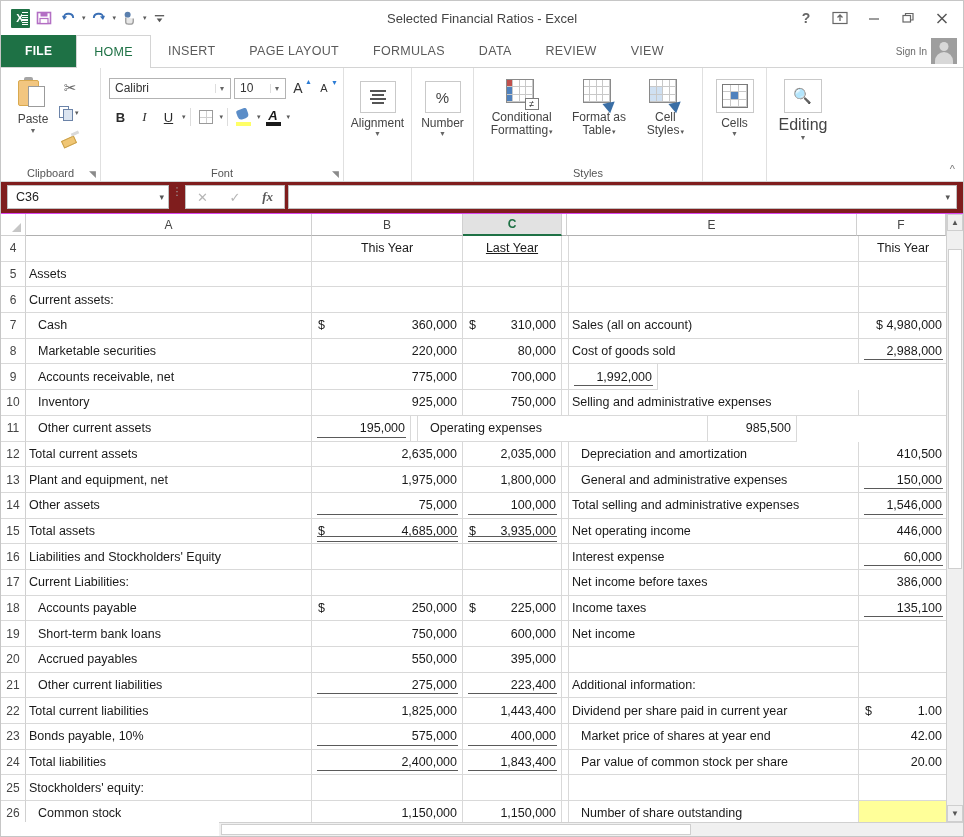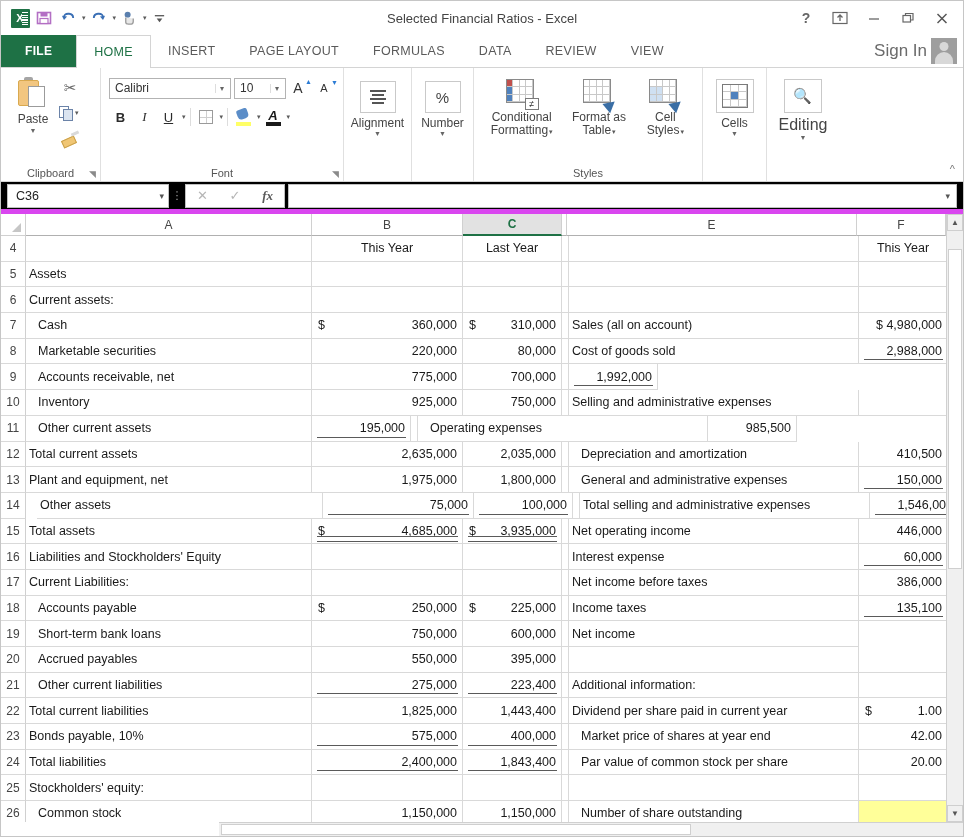--- a/index.html
+++ b/index.html
@@ -80,21 +80,21 @@
     color: #1e7145;
     background: #fff;
     border-left: 1px solid #d4d4d4;
     border-right: 1px solid #d4d4d4;
     border-top: 1px solid #d4d4d4;
     margin-bottom: -1px;
   }
   .signin {
     margin-left: auto; display: flex; align-items: center;
     gap: 4px; padding-right: 6px;
-    font-size: 17px; color: #6b6b6b;
+    font-size: 10px; color: #6b6b6b;
   }
   .avatar {
     width: 26px; height: 26px; background: #9e9e9e;
     position: relative; overflow: hidden;
   }
   .avatar::before {
     content:""; position:absolute; left:50%; top:4px;
     transform:translateX(-50%);
     width:9px; height:9px; border-radius:50%; background:#d8d8d8;
   }
@@ -257,24 +257,24 @@
   .icon-cells div { border-right:1px solid #c8c8c8; border-bottom:1px solid #c8c8c8; }
   .icon-binocs { font-size: 15px; color: #2d4f7c; }
   .ribbon-collapse {
     position: absolute; right: 8px; bottom: 6px;
     font-size: 11px; color: #777;
   }
 
   
   .fbar {
     height: 32px; flex: 0 0 32px;
-    display: flex; align-items: center;
+    display: flex; align-items: flex-start;
     padding: 3px 6px; gap: 0px;
-    background: #000000;
-    border-bottom: 5px solid #d946ef;
+    background: #7f1d1d;
+    border-bottom: 1px solid #d946ef;
   }
   .namebox {
     width: 162px; height: 24px; border: 1px solid #c0c0c0; background: #fff;
     display: flex; align-items: center; padding: 0 4px 0 8px;
     font-size: 12.5px; color: #222;
   }
   .namebox .nv { flex: 1; }
   .namebox .chev { font-size: 9px; color: #555; }
   .fbar-dots { width: 16px; text-align: center; color: #a0a0a0; font-size: 11px; letter-spacing:0; }
   .fbtn-grp {
@@ -717,21 +717,21 @@
           <div class="ch sel" style="flex: 0 0 99px;">C</div>
           <div class="ch" style="flex: 0 0 5px;"></div>
           <div class="ch" style="flex: 0 0 290px;">E</div>
           <div class="ch" style="flex: 0 0 89px;">F</div>
         </div>
       <div class="rowarea" id="rowarea">
           <div class="grow">
             <div class="rh">4</div>
             <div class="cell" style="flex: 0 0 286px;"></div>
             <div class="cell" style="justify-content: center; flex: 0 0 151px;">This Year</div>
-            <div class="cell" style="justify-content: center; flex: 0 0 99px;">Last Year</div>
+            <div class="cell" style="justify-content: center; flex: 0 0 99px; text-decoration: underline;">Last Year</div>
             <div class="cell" style="flex: 0 0 5px;"></div>
             <div class="cell" style="flex: 0 0 290px;"></div>
             <div class="cell" style="justify-content: center; flex: 0 0 89px;">This Year</div>
           </div>
           <div class="grow">
             <div class="rh">5</div>
             <div class="cell bold" style="flex: 0 0 286px;">Assets</div>
             <div class="cell num" style="flex: 0 0 151px;"></div>
             <div class="cell num" style="flex: 0 0 99px;"></div>
             <div class="cell" style="flex: 0 0 5px;"></div>
@@ -809,21 +809,21 @@
             <div class="rh">13</div>
             <div class="cell" style="flex: 0 0 286px;">Plant and equipment, net</div>
             <div class="cell num" style="flex: 0 0 151px;">1,975,000</div>
             <div class="cell num" style="flex: 0 0 99px;">1,800,000</div>
             <div class="cell" style="flex: 0 0 5px;"></div>
             <div class="cell i1" style="flex: 0 0 290px;">General and administrative expenses</div>
             <div class="cell num u1" style="flex: 0 0 89px;">150,000</div>
           </div>
           <div class="grow">
             <div class="rh">14</div>
-            <div class="cell" style="flex: 0 0 286px; margin-left: 11px;">Other assets</div>
+            <div class="cell" style="flex: 0 0 286px;">Other assets</div>
             <div class="cell num u1" style="flex: 0 0 151px;">75,000</div>
             <div class="cell num u1" style="flex: 0 0 99px;">100,000</div>
             <div class="cell" style="flex: 0 0 5px;"></div>
             <div class="cell" style="flex: 0 0 290px;">Total selling and administrative expenses</div>
             <div class="cell num u1" style="flex: 0 0 89px;">1,546,000</div>
           </div>
           <div class="grow">
             <div class="rh">15</div>
             <div class="cell" style="flex: 0 0 286px;">Total assets</div>
             <div class="cell cur u2" style="flex: 0 0 151px;">

